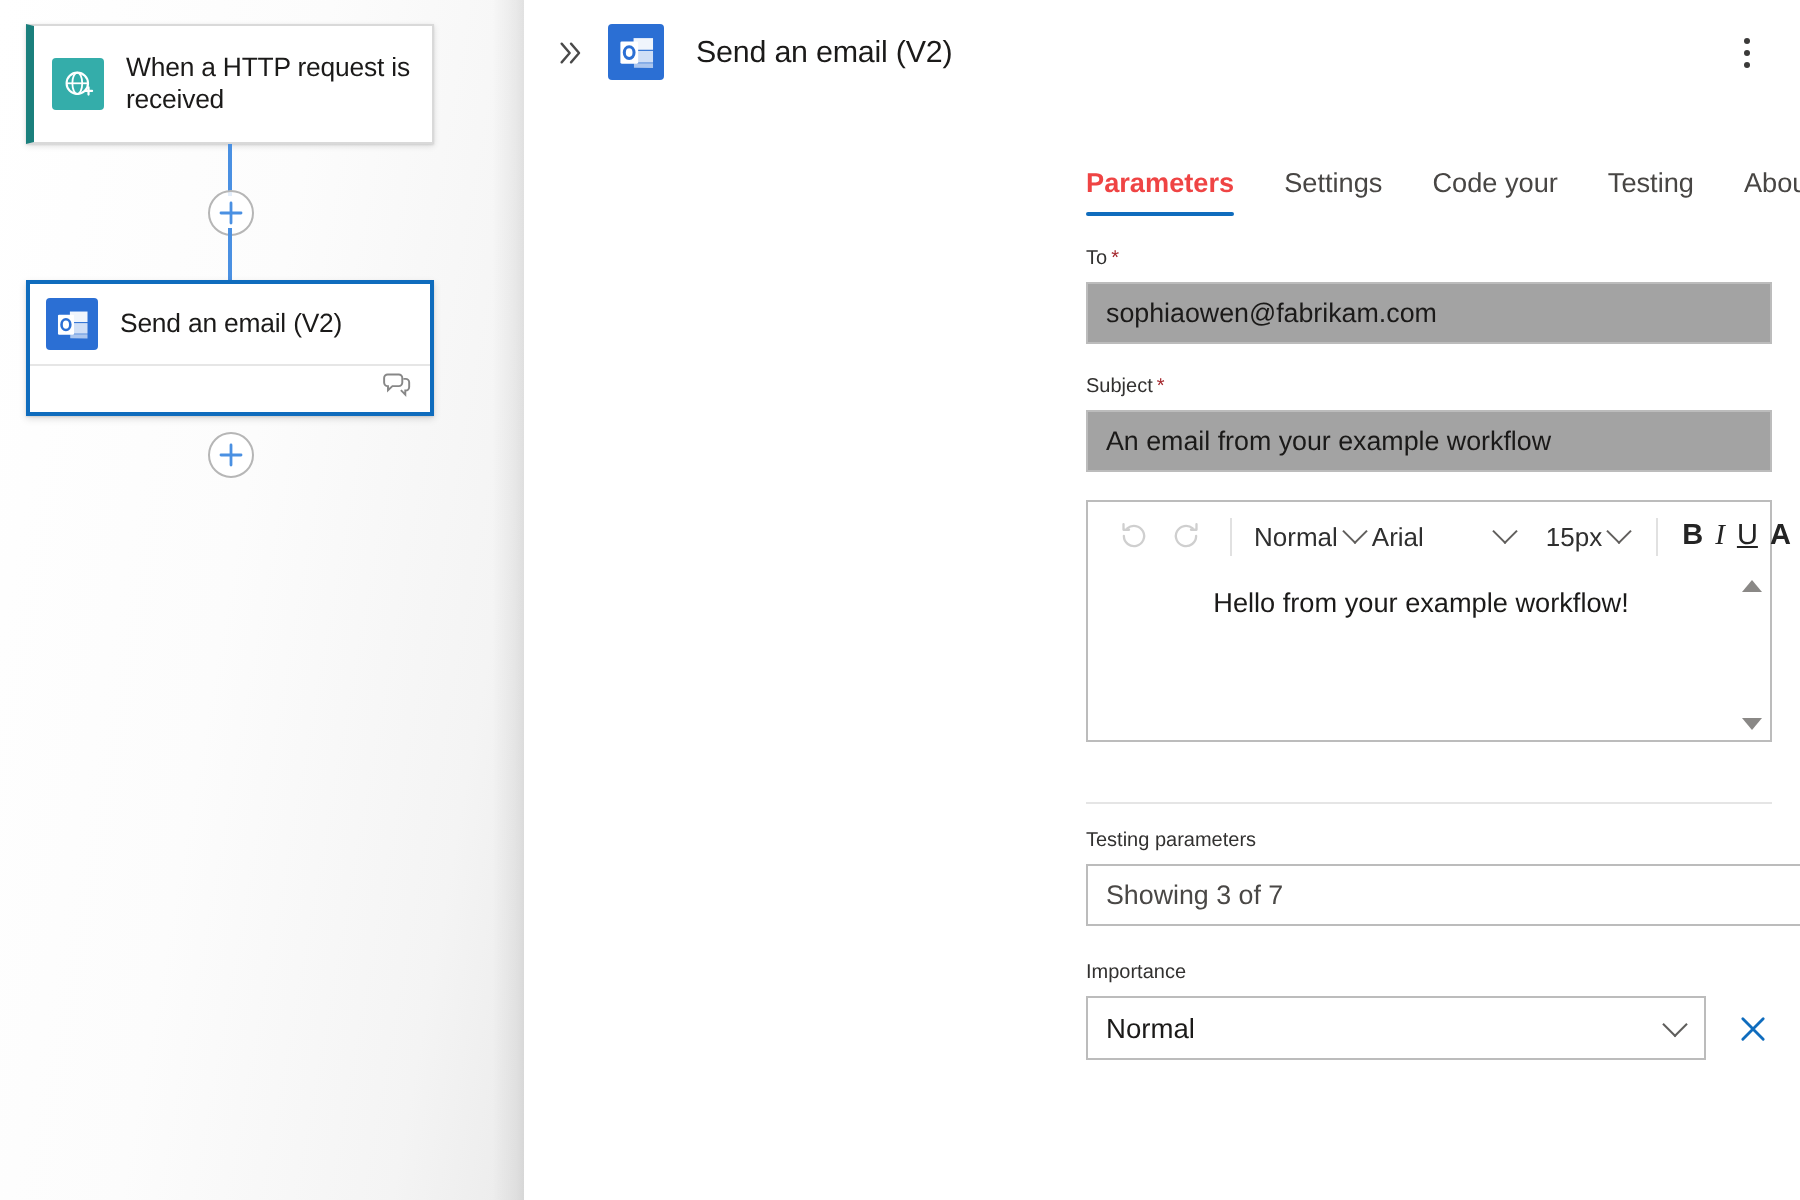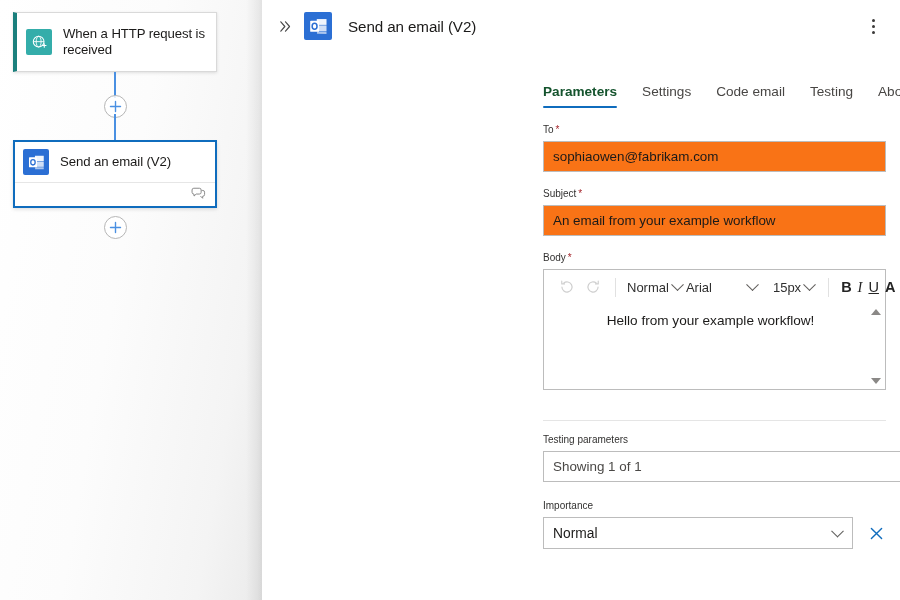--- a/index.html
+++ b/index.html
@@ -165,21 +165,21 @@
   .tab {
     position: relative;
     font-size: 13.6px;
     color: #484644;
     padding: 0 14px 9px 0;
     margin-right: 11px;
     cursor: pointer;
     white-space: nowrap;
   }
   .tab.active {
-    color: #14532d;
+    color: #ef4444;
     font-weight: bold;
   }
   .tab.active::after {
     content: "";
     position: absolute;
     left: 0; right: 14px; bottom: 0;
     height: 2.5px;
     background: #0f6cbd;
     border-radius: 2px;
   }
@@ -193,21 +193,21 @@
     color: #323130;
     margin-bottom: 4px;
     line-height: 15px;
   }
   .req { color: #a4262c; margin-left: 2px; }
 
   .text-input {
     width: 100%;
     height: 31px;
     border: 1px solid #bcbcbc;
-    background: #f97316;
+    background: #a3a3a3;
     font-size: 13.4px;
     color: #1b1a19;
     padding: 0 9px;
     font-family: "Liberation Sans", sans-serif;
     outline: none;
   }
   .text-input::placeholder { color: #8a8886; }
 
   
   .rte {
@@ -426,21 +426,21 @@
           <i class="dot"></i>
             <i class="dot"></i>
             <i class="dot"></i>
         </span>
       </span>
     </div>
 
     <div class="tabs">
       <div class="tab active">Parameters</div>
       <div class="tab">Settings</div>
-      <div class="tab">Code email</div>
+      <div class="tab">Code your</div>
       <div class="tab">Testing</div>
       <div class="tab">About</div>
     </div>
 
     <div class="form">
 
       <div class="field">
         <div class="field-label">
           <span>To</span><span class="req">*</span>
         </div>
@@ -448,23 +448,20 @@
       </div>
 
       <div class="field">
         <div class="field-label">
           <span>Subject</span><span class="req">*</span>
         </div>
         <input class="text-input" type="text" value="An email from your example workflow" style="">
       </div>
 
       <div class="field">
-        <div class="field-label">
-          <span>Body</span><span class="req">*</span>
-        </div>
         <div class="rte">
           <div class="rte-toolbar">
             <span class="tb-btn">
               <svg width="16" height="16" viewBox="0 0 18 18" fill="none">
                 <path d="M3.3 9a5.7 5.7 0 1 0 1.9-4.25" stroke="#cfcfcf" stroke-width="1.3" stroke-linecap="round"></path>
                 <path d="M3.1 2.4v3.1h3.1" stroke="#cfcfcf" stroke-width="1.3" stroke-linecap="round" stroke-linejoin="round"></path>
               </svg>
             </span>
             <span class="tb-btn">
               <svg width="16" height="16" viewBox="0 0 18 18" fill="none">
@@ -508,21 +505,21 @@
           </div>
         </div>
       </div>
 
       <div class="divider"></div>
 
       <div class="field" style="margin-top:11px;">
         <div class="field-label">Testing parameters</div>
         <div class="adv-row">
           <div class="select-box adv-select">
-            <span>Showing 1 of 1</span>
+            <span>Showing 3 of 7</span>
 
           </div>
 
         </div>
       </div>
 
       <div class="field" style="margin-top:16px;">
         <div class="field-label">Importance</div>
         <div class="imp-row">
           <div class="select-box imp-select strong">

